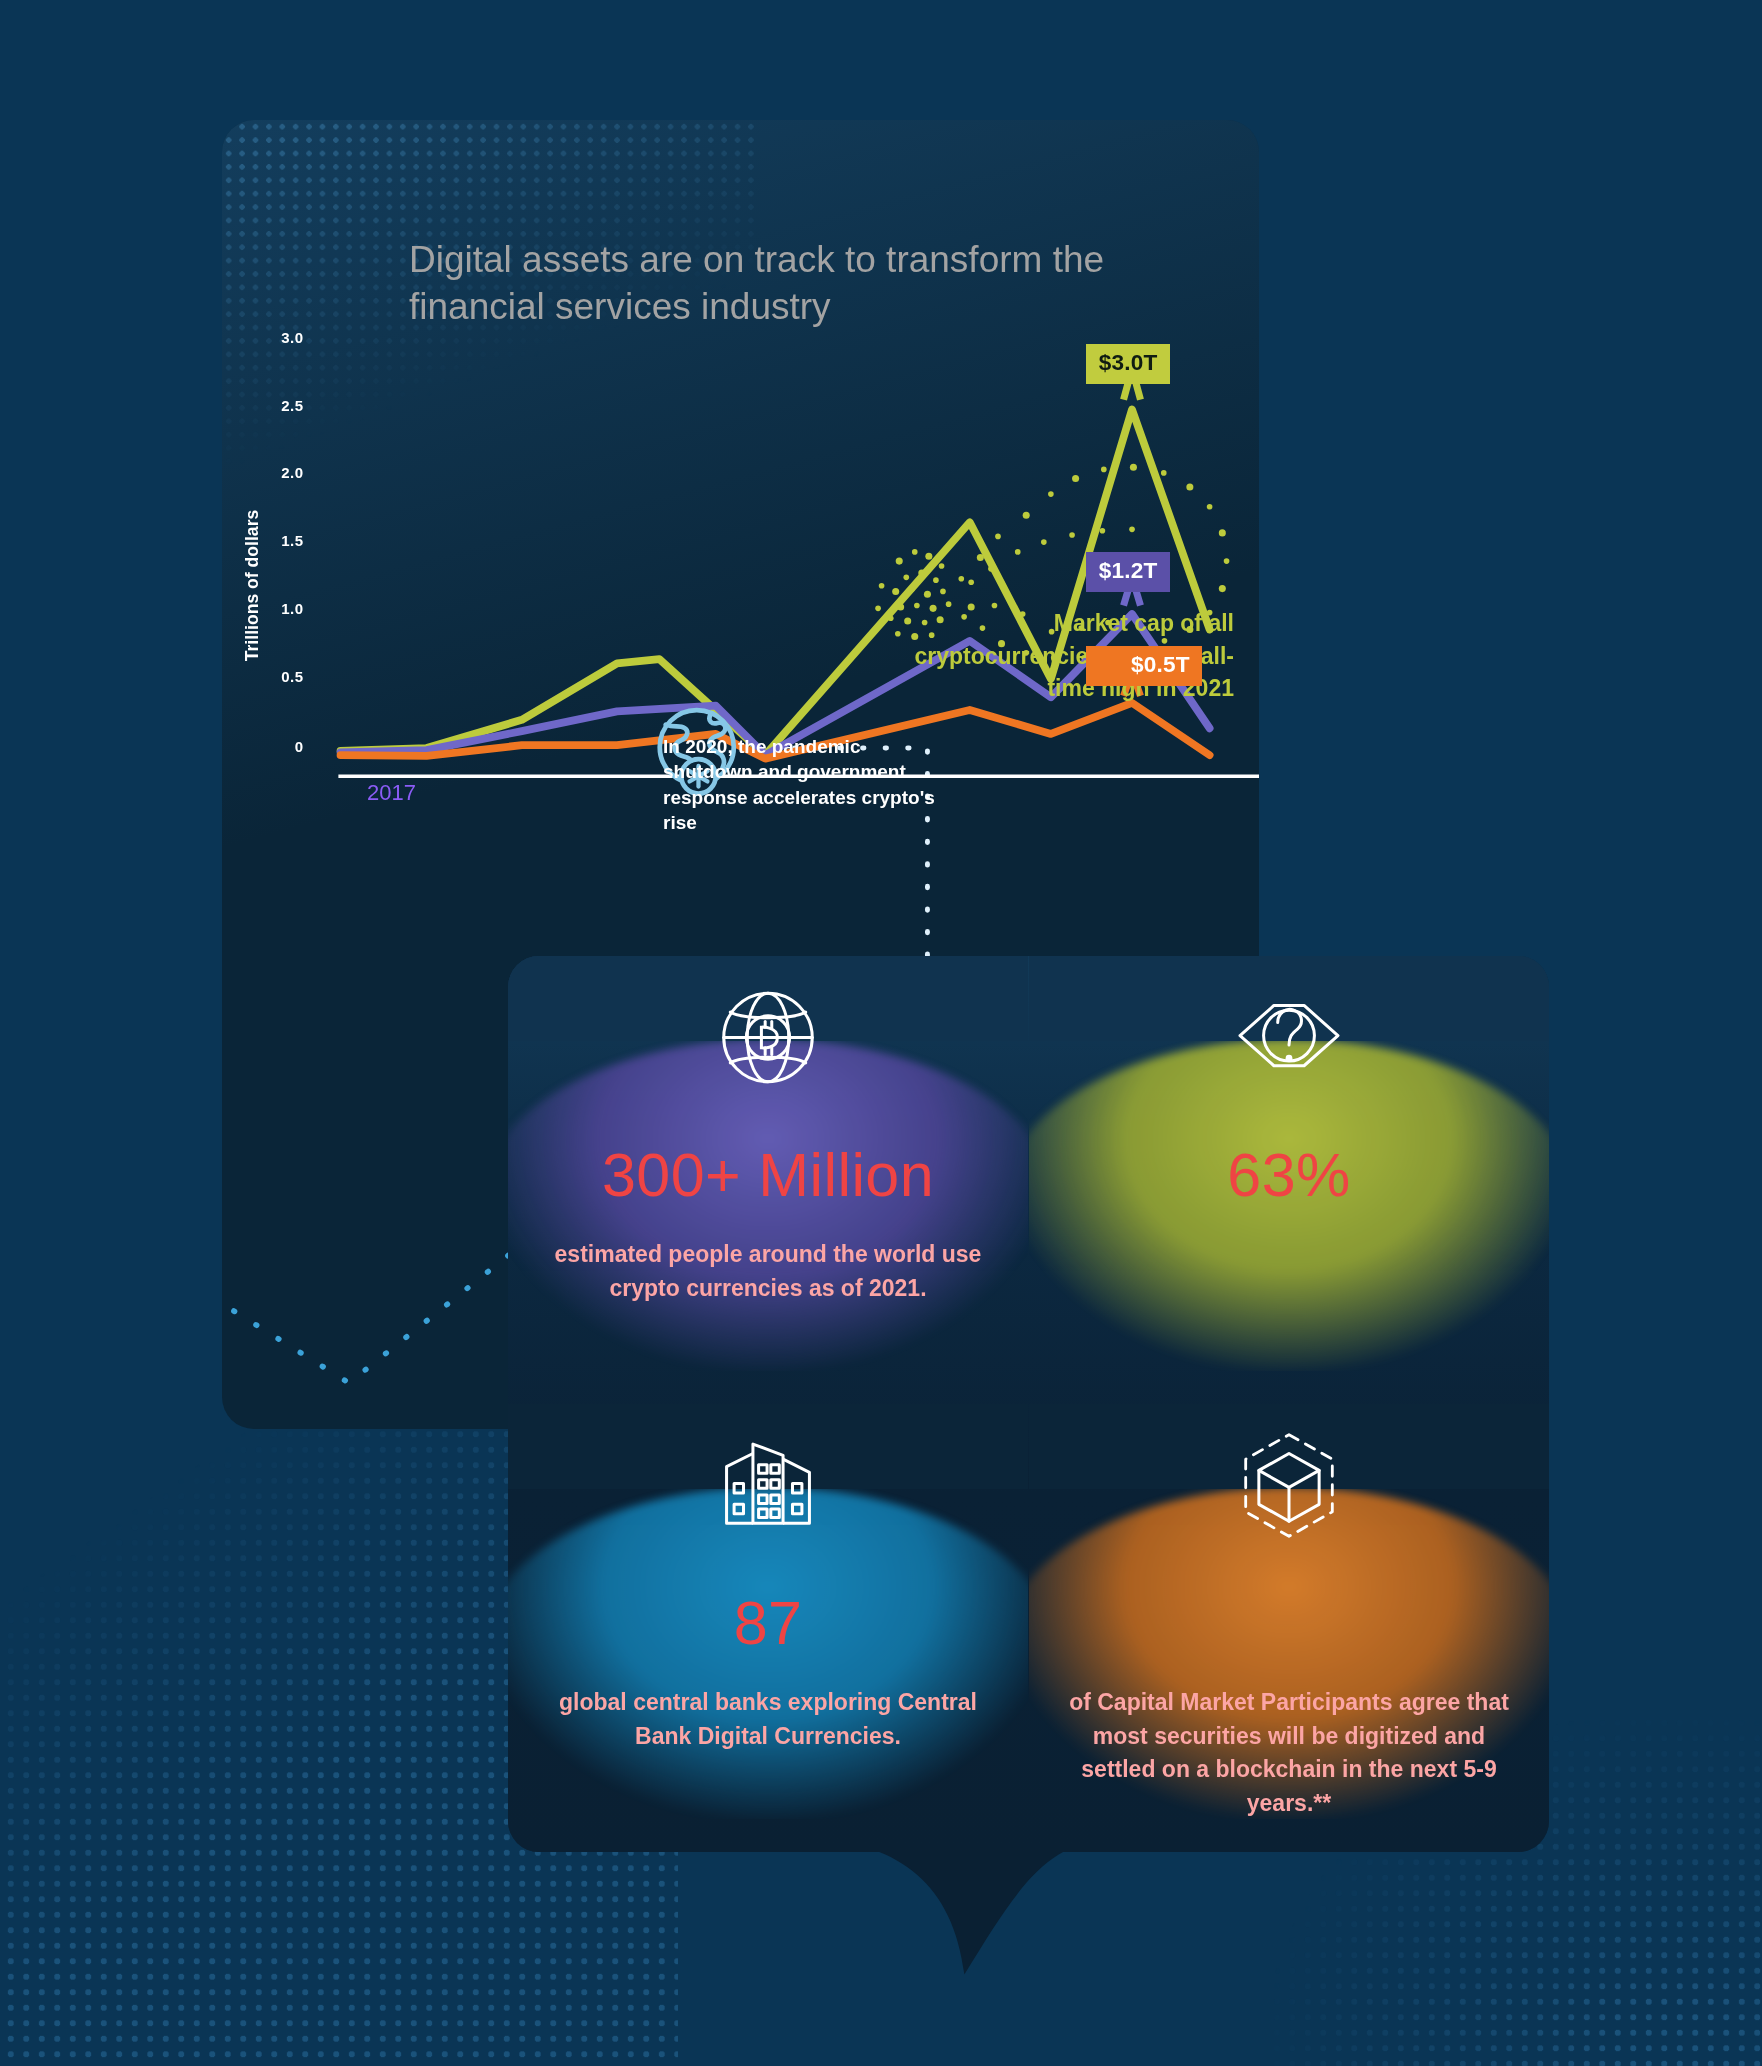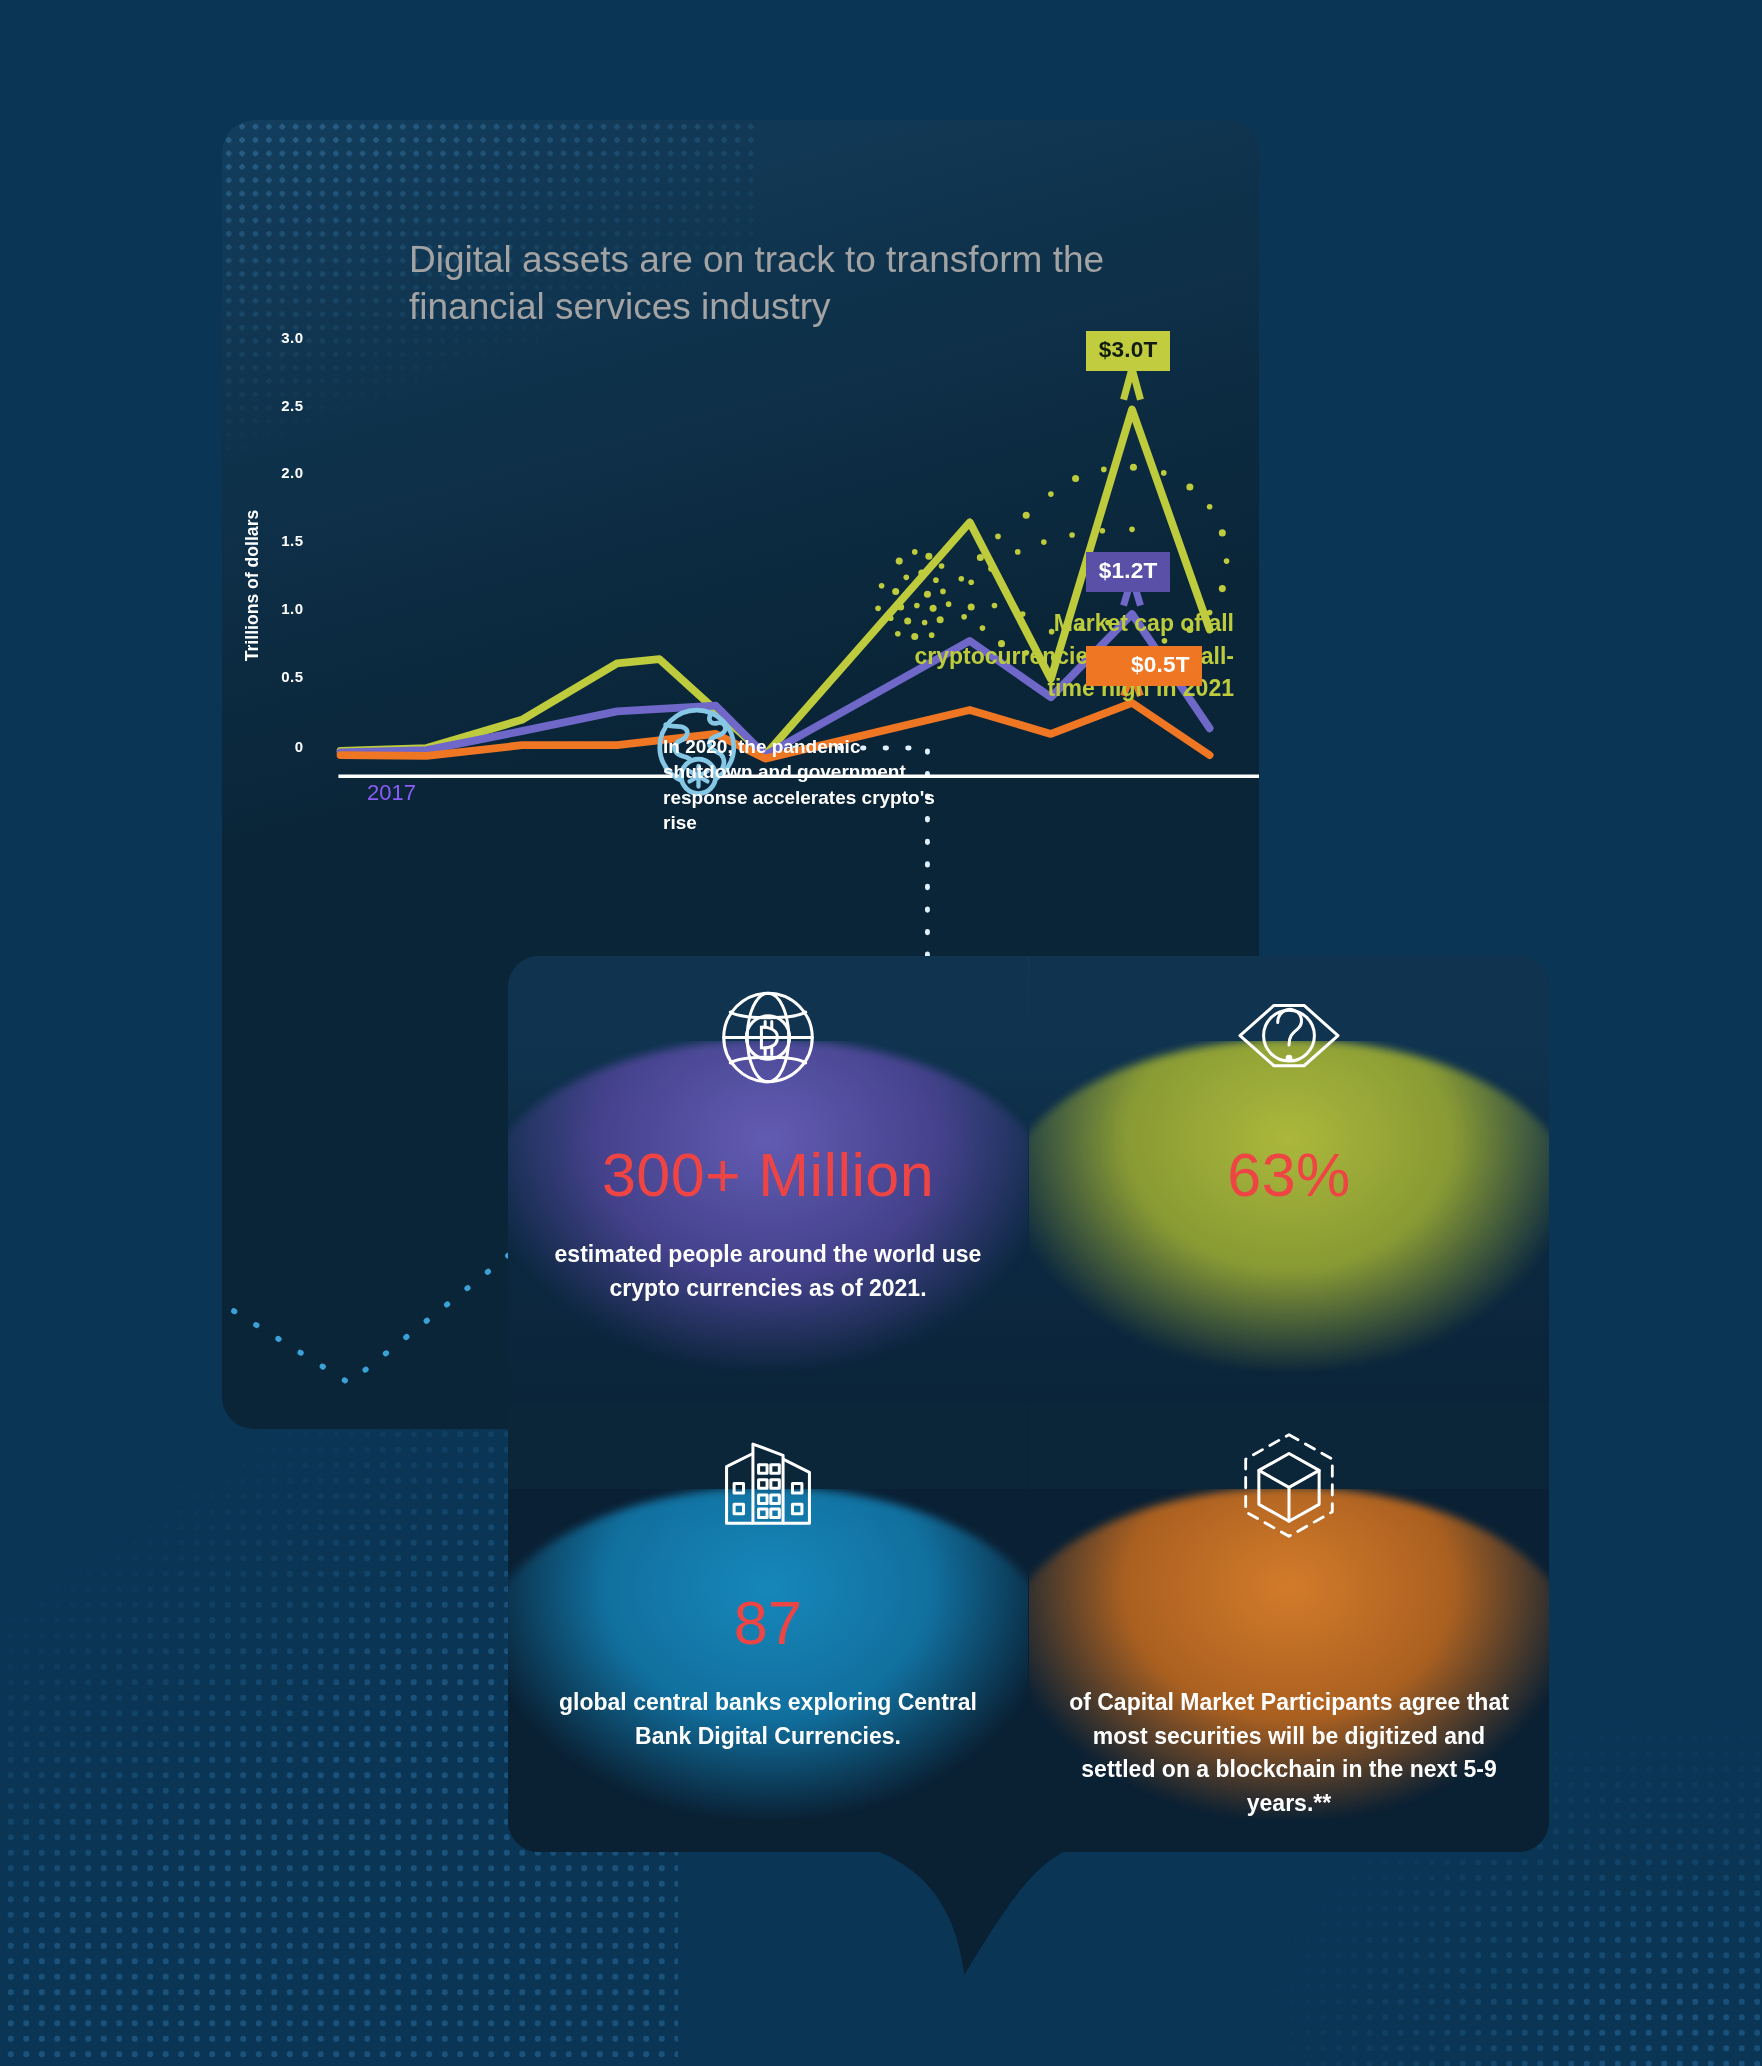--- a/index.html
+++ b/index.html
@@ -233,21 +233,21 @@
     font-weight: 300;
     letter-spacing: 0.4px;
     line-height: 1;
   }
   .tile-desc {
     position: absolute;
     left: 50%; top: 282px;
     transform: translateX(-50%);
     width: 438px;
     text-align: center;
-    color: #ffffff;
+    color: #fca5a5;
     font-size: 23px;
     font-weight: 700;
     line-height: 1.46;
   }
   #tile-3 .tile-desc { width: 466px; }
 
   svg { display: block; overflow: visible; }
 </style>
 </head>
 <body>
@@ -373,21 +373,21 @@
             <line x1="52" y1="70" x2="52" y2="94"></line>
             <line x1="41.6" y1="76" x2="62.4" y2="88"></line>
             <line x1="41.6" y1="88" x2="62.4" y2="76"></line>
           </g>
         </g>
       </svg>
 
       <div id="pandemic-note">In 2020, the pandemic shutdown and government response accelerates crypto's rise</div>
       <div id="marketcap-note">Market cap of all cryptocurrencies reaches all-time high in 2021</div>
 
-      <div class="valuebadge" id="badge-all" style="left:864px;top:211px;">$3.0T</div>
+      <div class="valuebadge" id="badge-all" style="left:864px;top:224px;">$3.0T</div>
       <div class="valuebadge" id="badge-btc" style="left:864px;top:432px;">$1.2T</div>
       <div class="valuebadge" id="badge-eth" style="left:864px;top:526px;padding-left:45px;">$0.5T</div>
 
       <div id="chart-legend">
         <div class="legend-item">
           <span class="legend-swatch" style="background:#ef7622;"></span>
           <span class="legend-label">Etherium</span>
         </div>
         <div class="legend-item">
           <span class="legend-swatch" style="background:#6f68c9;"></span>

